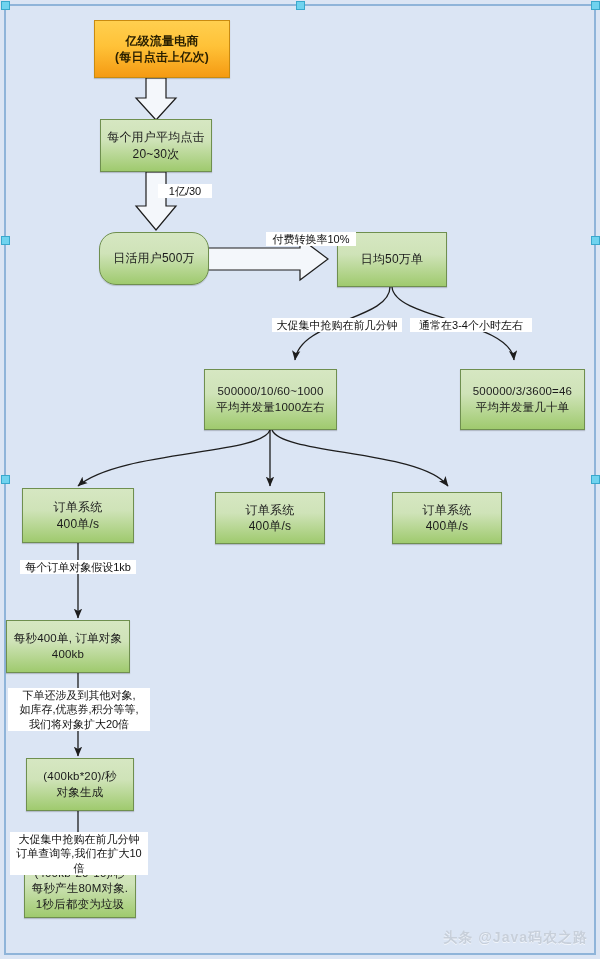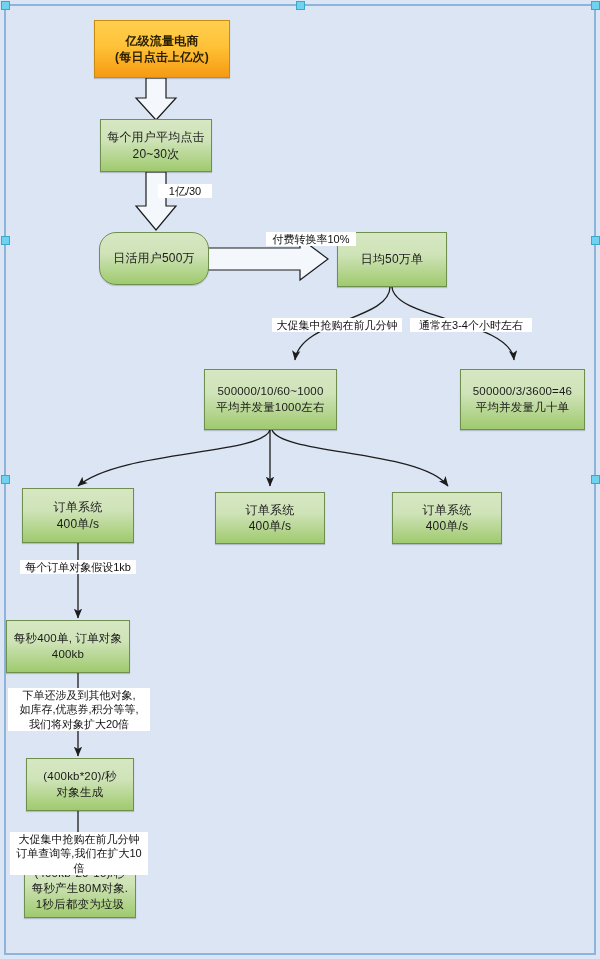--- a/index.html
+++ b/index.html
@@ -185,14 +185,15 @@
 
   <div class="edge-label" style="left:20px; top:560px; width:116px;">每个订单对象假设1kb</div>
 
   <div class="edge-label" style="left:8px; top:688px; width:142px;">下单还涉及到其他对象,
 如库存,优惠券,积分等等,
 我们将对象扩大20倍</div>
 
   <div class="edge-label" style="left:10px; top:832px; width:138px;">大促集中抢购在前几分钟
 订单查询等,我们在扩大10倍</div>
 
+  <div class="watermark">头条 @Java码农之路</div>
 
 </div>
 
 </body></html>

